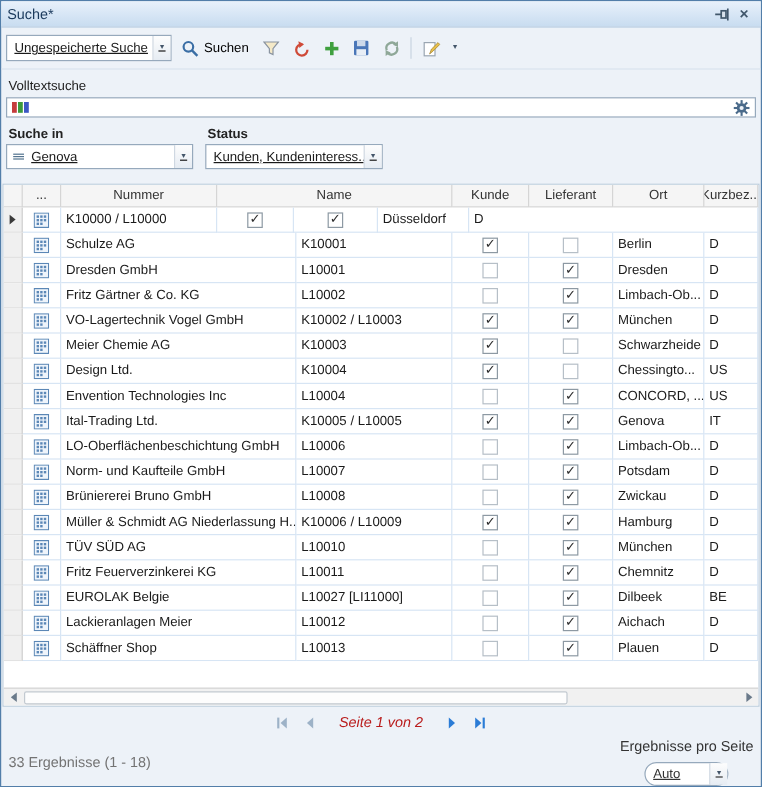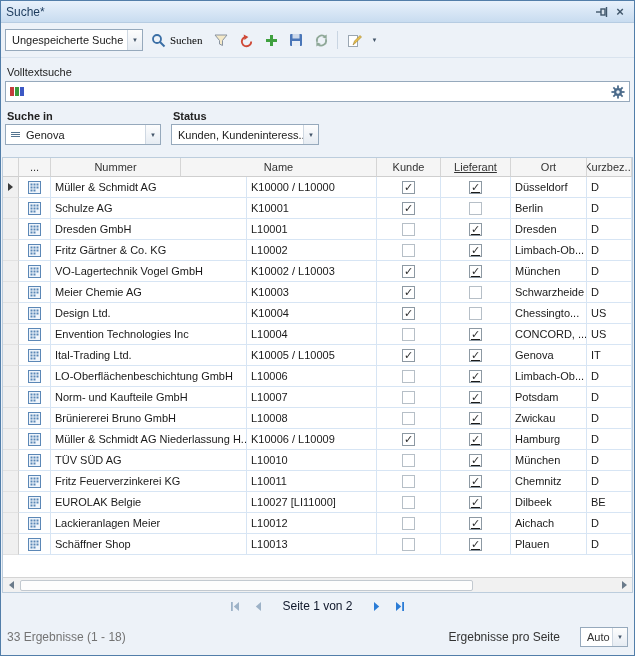--- a/index.html
+++ b/index.html
@@ -12,28 +12,28 @@
   
   .titlebar { height:22px; flex:0 0 22px; background:linear-gradient(#e8f1fb,#c8dcf0);
               display:flex; align-items:center; padding:0 5px; border-bottom:1px solid #b6cce2;justify-content:space-between; }
   .title { color:#1b3a5c; font-size:12px; flex:1; }
   .tbtn { width:18px; height:16px; display:flex; align-items:center; justify-content:center;
           color:#41576b; cursor:default; }
   .closeglyph { font-size:13px; font-weight:bold; color:#41576b; line-height:1; }
 
   
   .toolbar { height:34px; flex:0 0 34px; display:flex; align-items:center; padding:0 4px; gap:3px; }
-  .combo { background:#fff; border:1px solid #96a9bc; height:22px; display:flex; align-items:center; }
+  .combo { background:#fff; border:1px solid #96a9bc; height:22px; display:flex; align-items:center;text-decoration:underline; }
   .combo .val { flex:1; padding:0 6px; white-space:nowrap; overflow:hidden; }
   .cbtn { width:15px; height:100%; border-left:1px solid #cfd8e2;
           background:linear-gradient(#fdfdfd,#e6ecf3); display:flex; align-items:center; justify-content:center; }
   .caret { font-size:6px; color:#44566a; line-height:1; }
   .preset { width:138px; }
   .toolbutton { display:flex; align-items:center; gap:4px; padding:0 5px; height:24px;
-                background:transparent; border:none; font-size:11px; cursor:default;font-family:Liberation Serif, serif; }
+                background:transparent; border:none; font-size:11px; cursor:default; }
   .iconbtn { width:22px; height:24px; display:flex; align-items:center; justify-content:center; }
   .tsep { width:1px; height:18px; background:#c9d5e2; margin:0 2px; }
   .toolbar-divider { height:1px; background:#d9e3ee; flex:0 0 1px; }
 
   
   .lbl { margin:8px 0 3px 6px; color:#222; }
   .field { margin:0 4px; height:21px; background:#fff; border:1px solid #96a9bc;
            display:flex; align-items:center; padding:0 4px; gap:4px; }
   .field input { flex:1; border:none; outline:none; height:100%; font:11px "Liberation Sans",sans-serif; background:transparent; }
   .abc { display:flex; gap:1px; align-items:center; }
@@ -53,21 +53,21 @@
   .grid { margin:12px 1px 0; height:436px; flex:0 0 436px; background:#fff;
           border:1px solid #bccddd; display:flex; flex-direction:column; overflow:hidden; }
   .grid-header { display:flex; height:19px; flex:0 0 19px; background:#f5f5f5; }
   .hcell { border-right:1px solid #d5d5d5; border-bottom:1px solid #cfcfcf; color:#333;
            display:flex; align-items:center; justify-content:center; white-space:nowrap; overflow:hidden; }
   .w-sel { width:16px; flex:0 0 16px; }
   .w-icon { width:32px; flex:0 0 32px; }
   .w-name { width:196px; flex:0 0 196px; }
   .w-num { width:130px; flex:0 0 130px; }
   .w-kun { width:64px; flex:0 0 64px; }
-  .w-lie { width:70px; flex:0 0 70px;text-decoration:underline; }
+  .w-lie { width:70px; flex:0 0 70px; }
   .w-ort { width:76px; flex:0 0 76px; }
   .w-kurz { flex:1; }
   .grow { display:flex; height:21px; flex:0 0 21px; background:#fff; }
   .cell { border-right:1px solid #d7e5f4; border-bottom:1px solid #d7e5f4;
           display:flex; align-items:center; padding:0 4px; white-space:nowrap; overflow:hidden; }
   .selcell { background:#f0f0f0; border-right:1px solid #cfcfcf; border-bottom:1px solid #e2e2e2;
              justify-content:center; padding:0; }
   .center { justify-content:center; padding:0; }
   .curarrow { width:0; height:0; border-left:5px solid #3a3a3a;
               border-top:4px solid transparent; border-bottom:4px solid transparent; }
@@ -82,27 +82,27 @@
   .sarrow { width:16px; height:100%; display:flex; align-items:center; justify-content:center; }
   .tri-l { width:0;height:0;border-right:5px solid #6a7a8a;border-top:4px solid transparent;border-bottom:4px solid transparent; }
   .tri-r { width:0;height:0;border-left:5px solid #6a7a8a;border-top:4px solid transparent;border-bottom:4px solid transparent; }
   .sthumb { position:absolute; left:17px; top:2px; height:11px; width:72%;
             background:#fdfdfd; border:1px solid #c2c9d0; border-radius:2px; }
 
   
   .pager { height:26px; flex:0 0 26px; display:flex; align-items:center; justify-content:center; gap:12px; }
   .pbtn { display:flex; align-items:center; justify-content:center; color:#2b7cd6; }
   .pbtn.disabled { color:#9db2c7; }
-  .ptext { font-size:12px; color:#0f172a; margin:0 6px; }
+  .ptext { font-size:12px; color:#b91c1c; margin:0 6px;font-style:italic; }
 
   
   .statusbar { flex:1; display:flex; align-items:center; justify-content:space-between; padding:0 6px; }
   .statusbar .left { font-size:12px; color:#737373; }
-  .pps { display:flex; align-items:center; gap:20px; font-size:12px; color:#333; }
-  .pps .combo { width:48px; height:20px; font-size:11px; }
+  .pps { display:flex; align-items:center; gap:6px; font-size:12px; color:#333;flex-direction:column; }
+  .pps .combo { width:70px; height:20px; font-size:11px;border-radius:10px; }
 </style>
 </head>
 <body>
 
 <div class="window">
 
   <div class="titlebar">
     <span class="title">Suche*</span>
     <span class="tbtn">
       <svg width="14" height="14" viewBox="0 0 14 14">
@@ -251,21 +251,20 @@
                 <rect x="5.5" y="2.5" width="2" height="2"></rect>
                 <rect x="8.5" y="2.5" width="2" height="2"></rect>
                 <rect x="2.5" y="5.5" width="2" height="2"></rect>
                 <rect x="5.5" y="5.5" width="2" height="2"></rect>
                 <rect x="8.5" y="5.5" width="2" height="2"></rect>
                 <rect x="2.5" y="8.5" width="2" height="2"></rect>
                 <rect x="5.5" y="8.5" width="2" height="2"></rect>
               </g>
             </svg>
           </div>
-          <div class="cell w-name">Müller &amp; Schmidt AG</div>
           <div class="cell w-num">K10000 / L10000</div>
           <div class="cell w-kun center">
             <span class="cb on">✓</span>
           </div>
           <div class="cell w-lie center">
             <span class="cb on">✓</span>
           </div>
           <div class="cell w-ort">Düsseldorf</div>
           <div class="cell w-kurz">D</div>
         </div>

